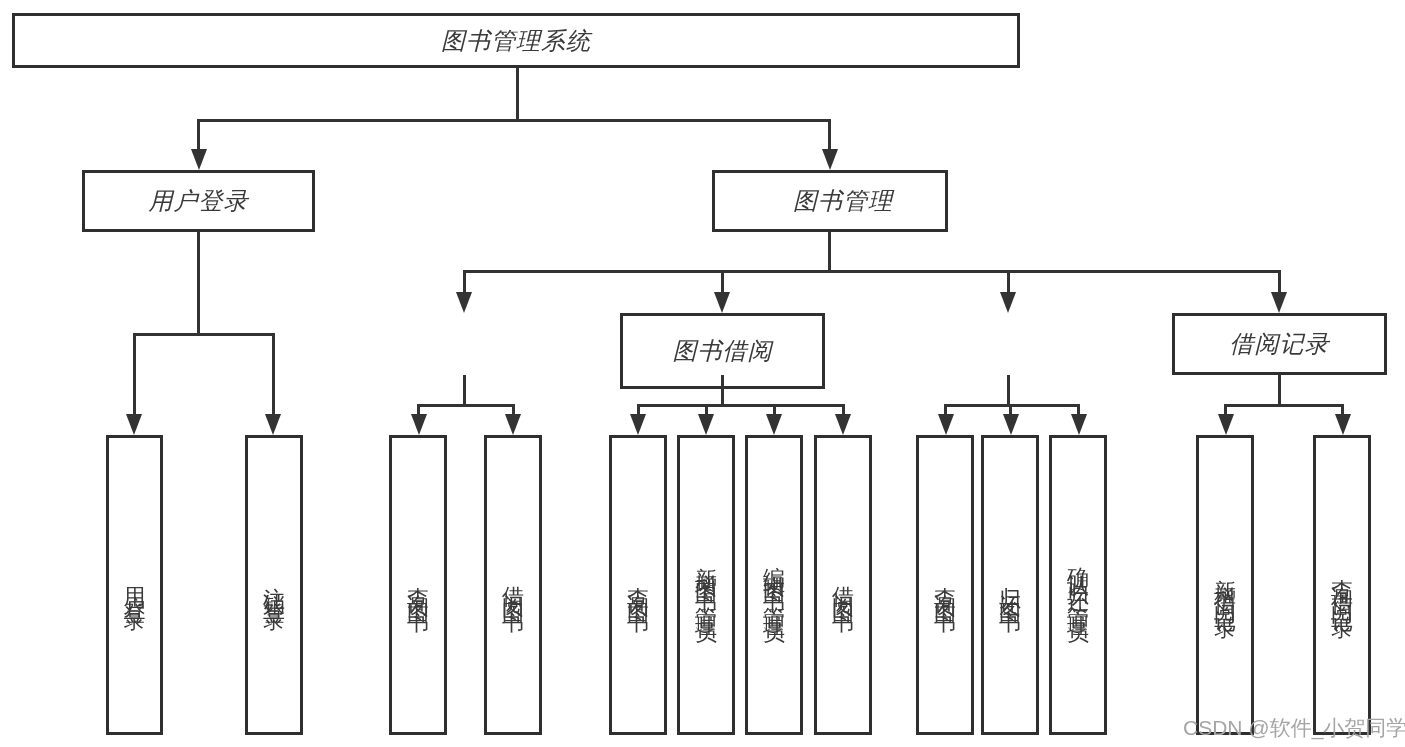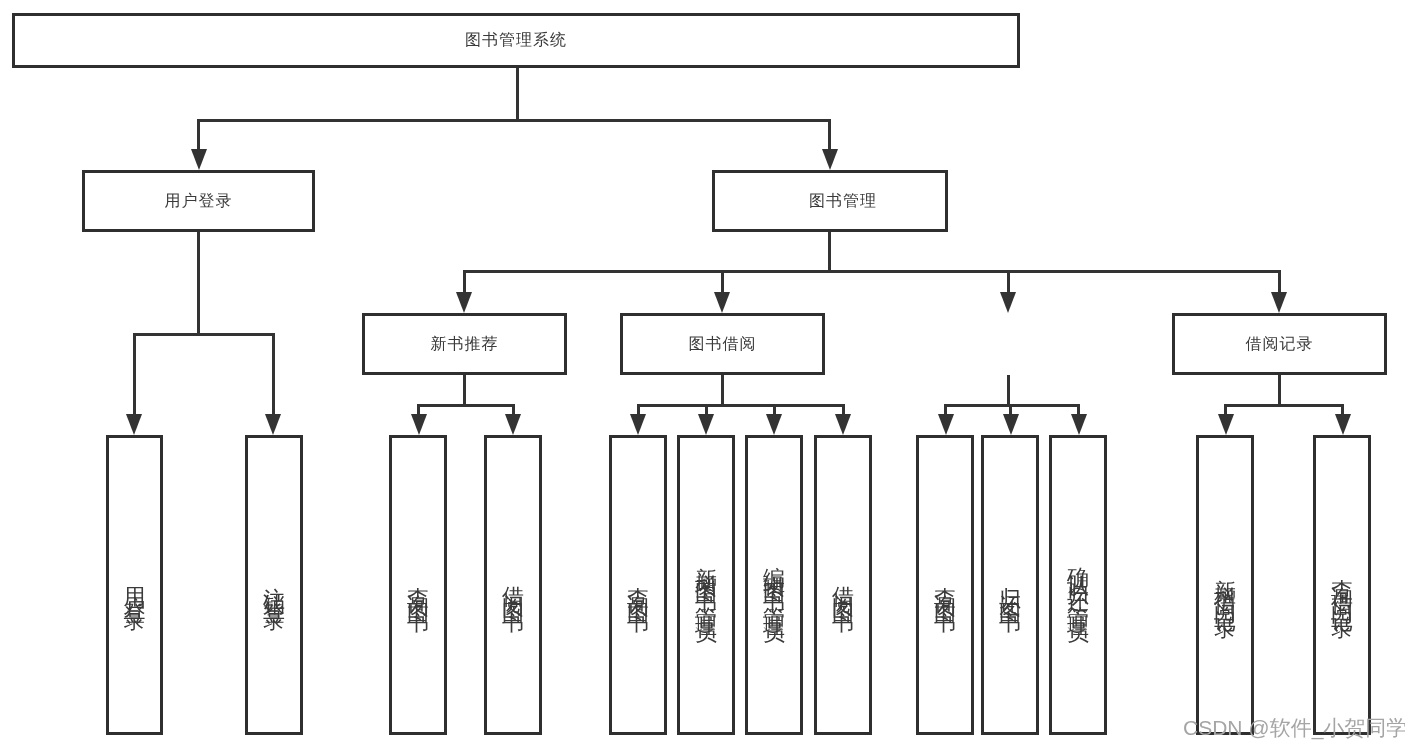--- a/index.html
+++ b/index.html
@@ -5,21 +5,21 @@
   html,body { margin:0; padding:0; background:#ffffff; }
   .canvas {
     position:relative; width:1405px; height:747px; background:#ffffff;
     font-family:"Liberation Sans", sans-serif; overflow:hidden;
   }
   .box {
     position:absolute; box-sizing:border-box; background:#ffffff;
     border:3px solid #2f2f2f; color:#3a3a3a;
     display:flex; align-items:center; justify-content:center;
   }
-  .hbox { font-size:16px; letter-spacing:1px; }
+  .hbox { font-size:24px; letter-spacing:1px;font-style:italic; }
   .vbox .vtext {
     writing-mode:vertical-rl; text-orientation:mixed;
     font-size:22px; letter-spacing:8px; line-height:1;
   }
   .hline, .vline { position:absolute; background:#333333; }
   .hline { height:3px; }
   .vline { width:3px; }
   .arrow {
     position:absolute; width:0; height:0;
     border-left:8px solid transparent; border-right:8px solid transparent;
@@ -64,24 +64,21 @@
   <div class="hline" style="left:463px; top:270px; width:818px;"></div>
   <div class="vline" style="left:463px; top:270px; height:23px;"></div>
   <div class="arrow" style="left:456px; top:292px;"></div>
   <div class="vline" style="left:721px; top:270px; height:23px;"></div>
   <div class="arrow" style="left:714px; top:292px;"></div>
   <div class="vline" style="left:1007px; top:270px; height:23px;"></div>
   <div class="arrow" style="left:1000px; top:292px;"></div>
   <div class="vline" style="left:1278px; top:270px; height:23px;"></div>
   <div class="arrow" style="left:1271px; top:292px;"></div>
 
-  <div class="box hbox" style="left:362px; top:313px; width:205px; height:62px;">
-    <span>新书推荐</span>
-  </div>
-  <div class="box hbox" style="left:620px; top:313px; width:205px; height:62px;">
+  <div class="box hbox" style="left:620px; top:313px; width:205px; height:76px;">
     <span>图书借阅</span>
   </div>
   <div class="box hbox" style="left:1172px; top:313px; width:215px; height:62px;">
     <span>借阅记录</span>
   </div>
 
   <div class="vline" style="left:463px; top:375px; height:32px;"></div>
   <div class="hline" style="left:417px; top:404px; width:98px;"></div>
   <div class="vline" style="left:417px; top:404px; height:12px;"></div>
   <div class="arrow" style="left:411px; top:414px;"></div>

